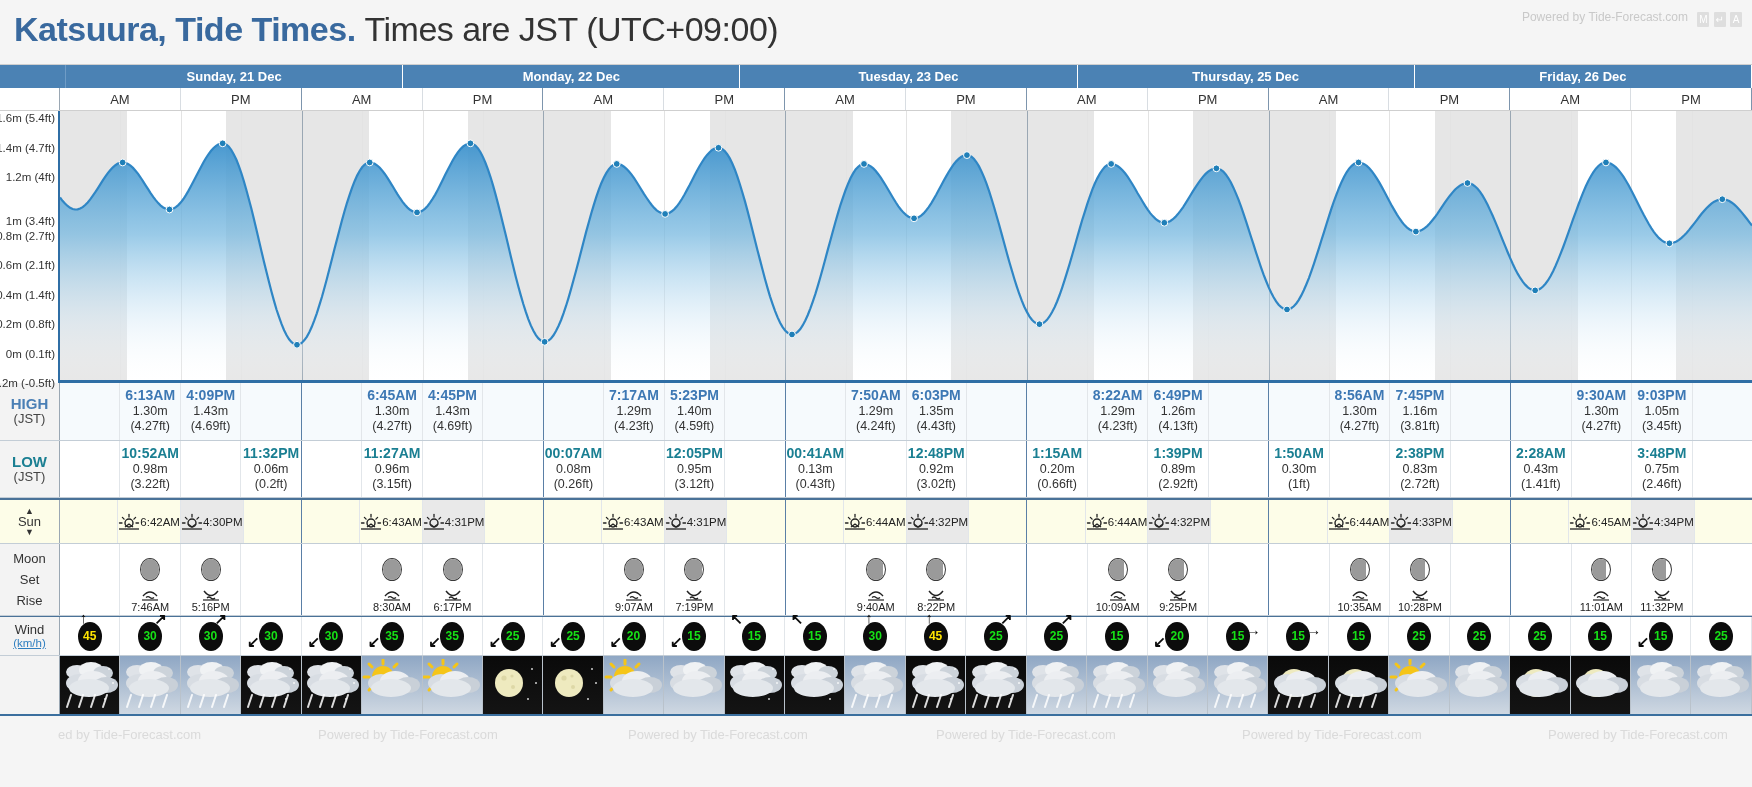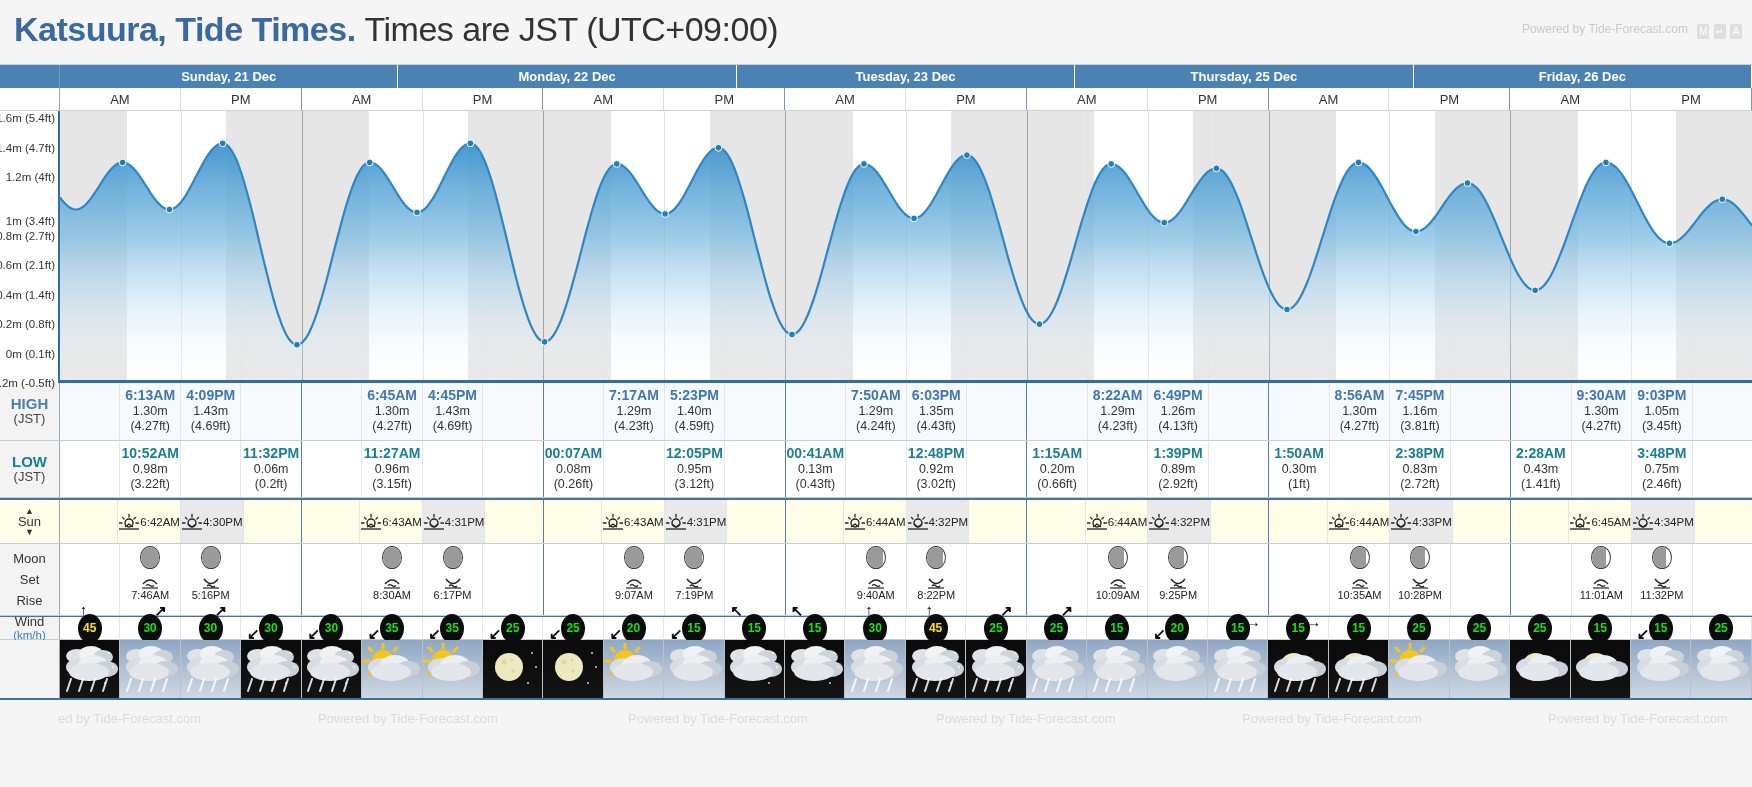--- a/index.html
+++ b/index.html
@@ -16,21 +16,21 @@
   
   .header { height:64px; position:relative; background:#f5f5f5; }
   .header h1 {
     margin:0; padding:10px 0 0 14px;
     font-size:34px; font-weight:bold; letter-spacing:-0.5px;
     white-space:nowrap;
   }
   .h-blue { color:#39699e; }
   .h-dark { color:#333; font-weight:normal; }
   .powered-hdr {
-    position:absolute; right:10px; top:22px;
+    position:absolute; right:10px; top:10px;
     font-size:12px; color:#c9c9c9; white-space:nowrap;
   }
   .pw-badges { display:inline-block; margin-left:5px; vertical-align:-2px; }
   .pw-badge {
     display:inline-block; width:12px; height:15px; background:#dedede;
     color:#fff; font-size:10px; text-align:center; line-height:15px;
     margin-left:1px; border-radius:1px;
   }
 
   
@@ -42,21 +42,21 @@
     font-size:13px; color:#333; background:#f3f3f3;
     border-right:1px solid #9aa7b3;
   }
   .cells { display:flex; flex:1 1 auto; }
   .day { flex:1 1 0; display:flex; border-right:1px solid #5a7fa6; }
   .day:last-child { border-right:none; }
   .qtr { flex:1 1 0; border-right:1px solid #e2e6ea; position:relative; }
   .qtr:last-child { border-right:none; }
 
   
-  .daybar { height:23px; background:#4b82b4; }
+  .daybar { height:23px; background:#4b82b4;padding-left:6px; }
   .daybar .lab { background:#4b82b4; border-right:1px solid #6f9cc6; }
   .daybar .day { border-right:1px solid #fff; }
   .daybar .dcell {
     flex:1 1 0; color:#fff; font-size:13px; font-weight:bold;
     display:flex; align-items:center; justify-content:center;
   }
 
   
   .ampm { height:23px; background:#fff; border-bottom:1px solid #cfcfcf; }
   .ampm .lab { background:#fff; border-right:1px solid #9aa7b3; }
@@ -107,31 +107,31 @@
   .sunrow .arrw { font-size:9px; color:#333; line-height:8px; }
   .sunrow .day { background:transparent; }
   .sunrow .qtr { display:flex; flex-direction:row; align-items:center; justify-content:center; }
   .sunrow .qtr.shade { background:#e9e9e9; }
   .suntime { font-size:11.5px; color:#222; margin-top:1px; }
 
   
   .moonrow { height:72px; background:#fff; border-bottom:1px solid #c3cdd6; }
   .moonrow .lab { background:#f3f3f3; justify-content:space-around; padding:4px 0; }
   .moonrow .lab span { font-size:13px; color:#333; }
-  .moonrow .qtr { display:flex; flex-direction:column; align-items:center; justify-content:flex-start; padding-top:2px; }
+  .moonrow .qtr { display:flex; flex-direction:column; align-items:center; justify-content:flex-start; padding-top:14px; }
   .moon {
     width:20px; height:23px; border-radius:50%;
     border:1px solid #3a3a3a; background:#fff; position:relative; overflow:hidden;
   }
   .moon .dark { position:absolute; top:0; bottom:0; background:#9a9a9a; }
   .mglyph { margin-top:6px; width:22px; height:14px; }
   .mtime { font-size:11px; color:#222; margin-top:0px; }
 
   
-  .windrow { height:24px; background:#fff; border-bottom:1px solid #c3cdd6; border-top:1px solid #4a7298;}
+  .windrow { height:40px; background:#fff; border-bottom:1px solid #c3cdd6; border-top:1px solid #4a7298;}
   .windrow .lab { font-size:13px; line-height:1.1; background:#f3f3f3; }
   .windrow .lab .ul { color:#2f7fc0; text-decoration:underline; font-size:11.5px; }
   .wcells { display:flex; flex:1 1 auto; }
   .wslot { flex:1 1 0; display:flex; align-items:center; justify-content:center;
            position:relative; border-right:1px solid #e2e6ea; }
   .wbadge {
     width:24px; height:29px; border-radius:50%; background:#0c0c0c;
     display:flex; align-items:center; justify-content:center;
     font-size:12px; font-weight:bold; position:relative;
   }

